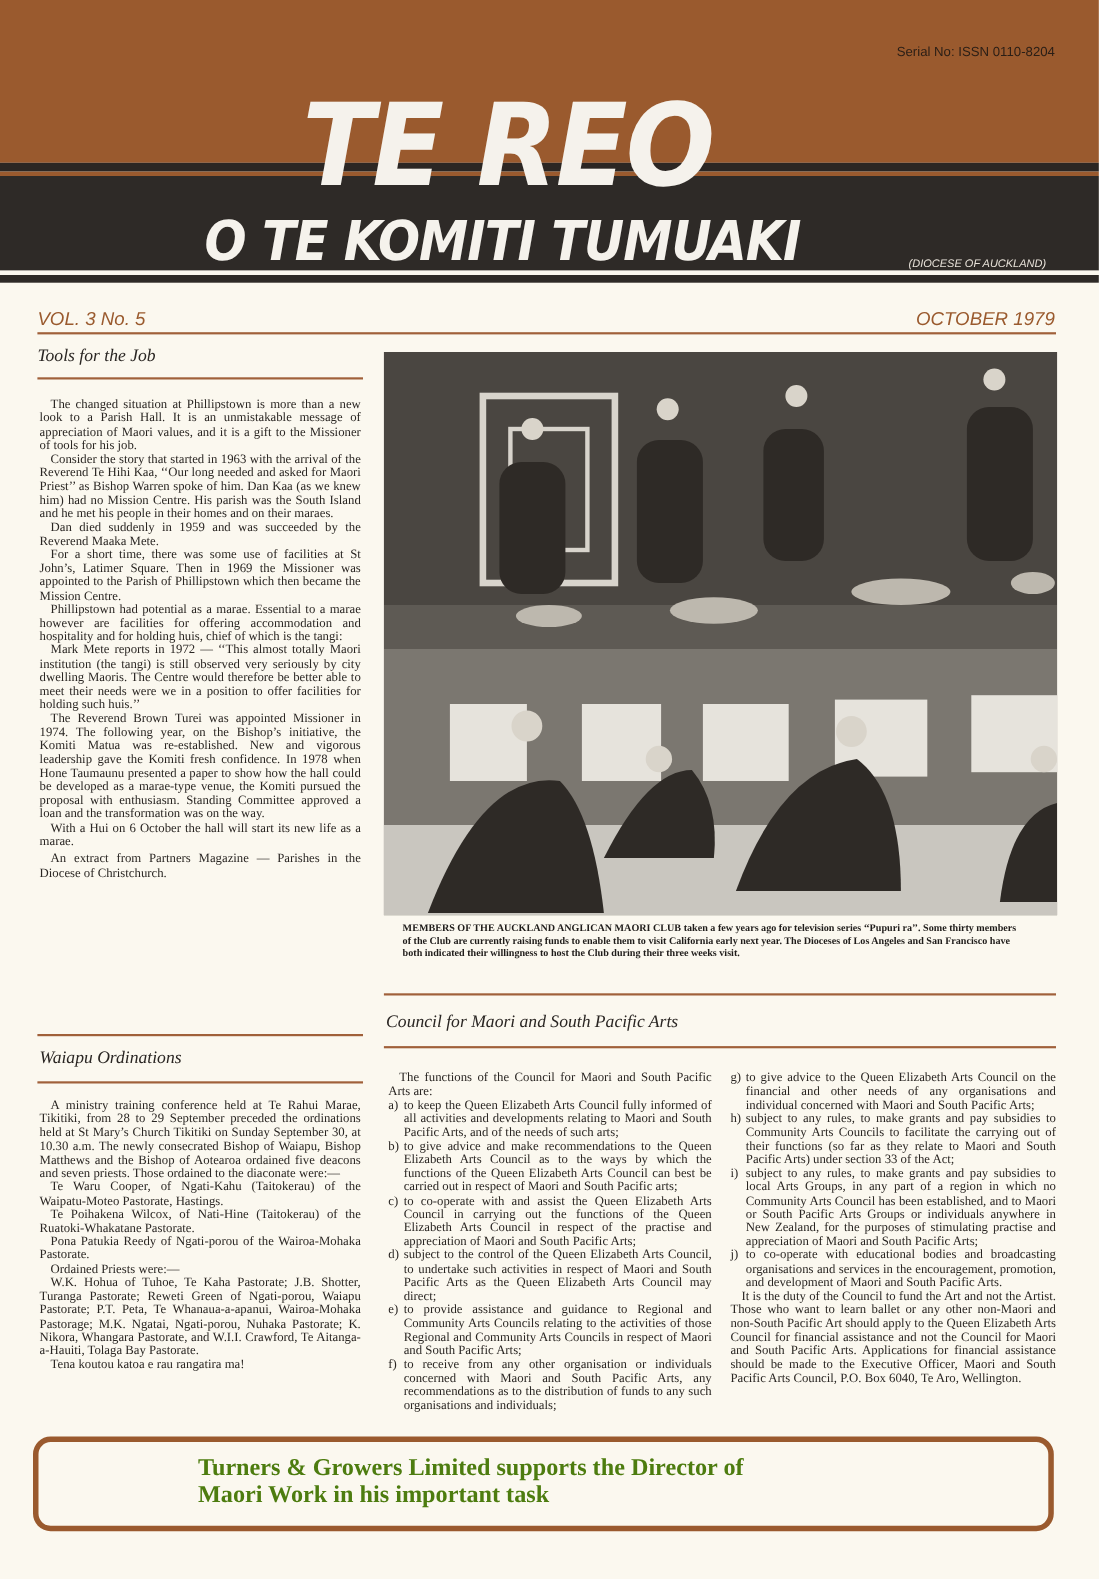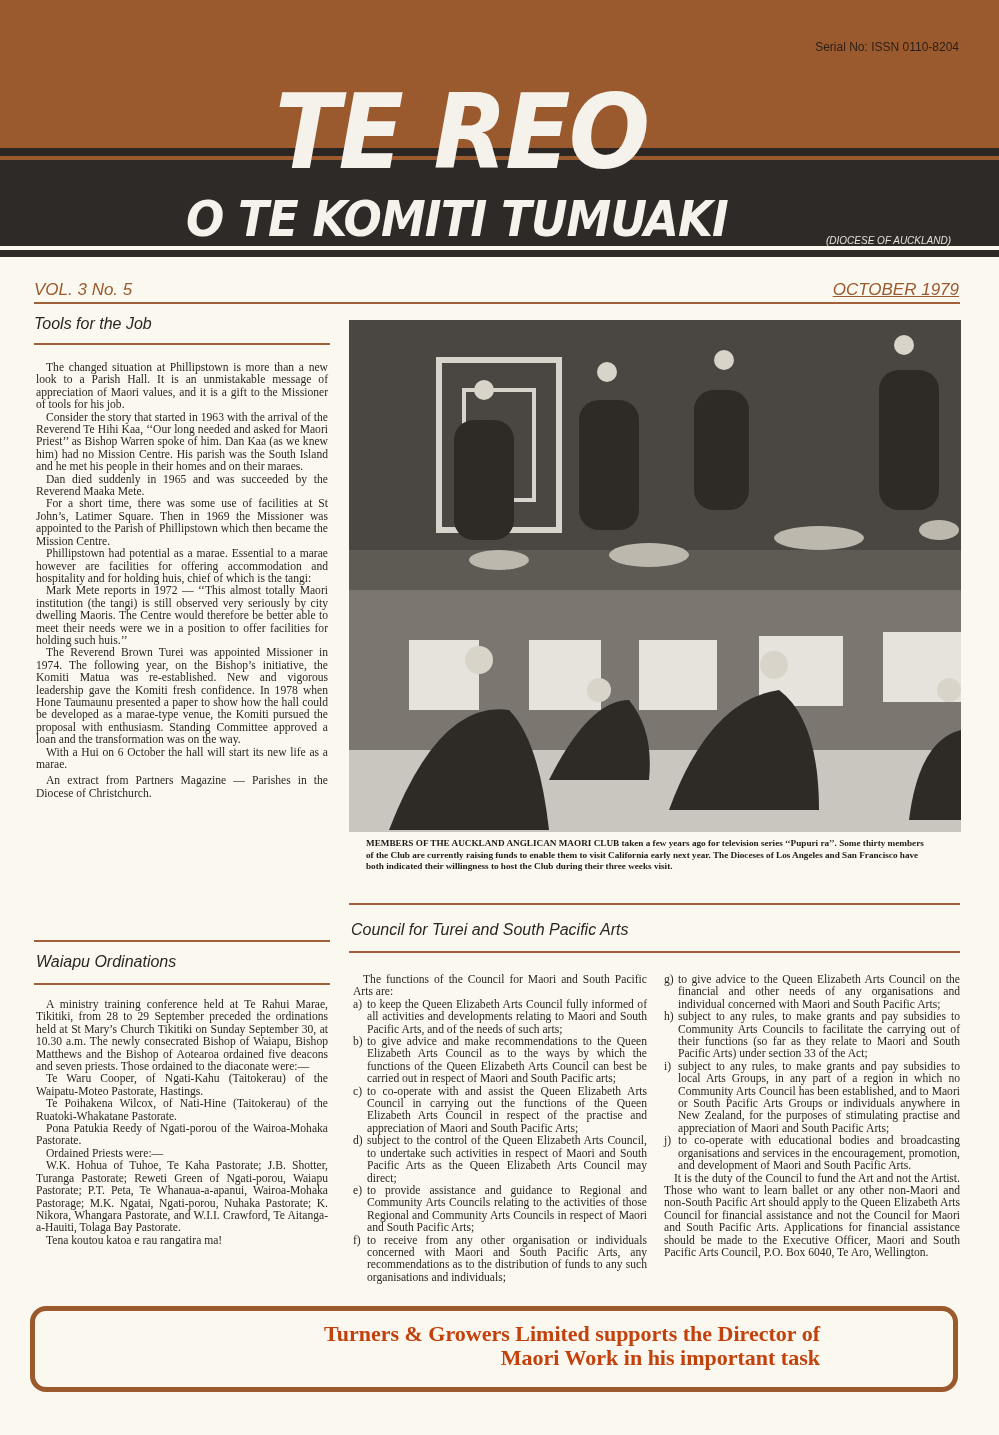--- a/index.html
+++ b/index.html
@@ -12,42 +12,42 @@
   .mast-thin { position: absolute; left: 0; top: 156px; width: 999px; height: 4px; background: #9a5a2e; }
   .mast-bottom { position: absolute; left: 0; top: 160px; width: 999px; height: 86px; background: #2e2a27; }
   .mast-white { position: absolute; left: 0; top: 246px; width: 999px; height: 4px; background: #fbf8ef; }
   .mast-band2 { position: absolute; left: 0; top: 250px; width: 999px; height: 7px; background: #2e2a27; }
   .serial { position: absolute; right: 40px; top: 40px; font-family: "Liberation Sans", sans-serif; font-size: 12px; color: #2a1e16; }
   .title-main { position: absolute; left: 275px; top: 80px; font-family: "DejaVu Sans", sans-serif; font-weight: bold; font-style: italic; font-size: 104px; color: #f5f2ec; letter-spacing: -2px; line-height: 1; transform: scaleX(0.92); transform-origin: left top; }
   .title-sub { position: absolute; left: 186px; top: 194px; font-family: "DejaVu Sans", sans-serif; font-weight: bold; font-style: italic; font-size: 50px; color: #f5f2ec; line-height: 1; letter-spacing: -1px; transform: scaleX(0.9); transform-origin: left top; }
   .diocese { position: absolute; left: 826px; top: 235px; font-family: "Liberation Sans", sans-serif; font-style: italic; font-size: 10px; color: #e7e1d8; }
 
   .vol { position: absolute; left: 34px; top: 280px; font-family: "Liberation Sans", sans-serif; font-style: italic; font-size: 17px; color: #9a5a2e; }
-  .date { position: absolute; right: 40px; top: 280px; font-family: "Liberation Sans", sans-serif; font-style: italic; font-size: 17px; color: #9a5a2e; text-decoration: underline; }
+  .date { position: absolute; right: 40px; top: 280px; font-family: "Liberation Sans", sans-serif; font-style: italic; font-size: 17px; color: #9a5a2e; }
   .rule-top { position: absolute; left: 34px; top: 302px; width: 926px; height: 2px; background: #a0603a; }
 
   .rule { position: absolute; height: 2px; background: #a0603a; }
 
-  .section-title { position: absolute; font-family: Liberation Sans, sans-serif; font-style: italic; font-size: 16px; color: #2a2623; }
+  .section-title { position: absolute; font-family: Liberation Serif, serif; font-style: italic; font-size: 16px; color: #2a2623; }
 
   .col-text { position: absolute; font-size: 11.6px; line-height: 12.4px; text-align: justify; }
   .col-text p { text-indent: 10px; }
   .col-text p.gap { margin-top: 4px; }
 
   .photo { position: absolute; left: 349px; top: 320px; width: 612px; height: 512px; background: #6c6862; overflow: hidden; }
   .photo svg { width: 100%; height: 100%; display: block; }
 
   .caption { position: absolute; left: 366px; top: 838px; width: 560px; font-size: 9.2px; line-height: 11.6px; font-weight: bold; color: #1f1c1a; }
 
   .list-item { display: flex; }
   .list-item .lbl { width: 14px; flex: none; }
   .list-item .txt { flex: 1; text-align: justify; }
 
   .ad-box { position: absolute; left: 30px; top: 1306px; width: 928px; height: 86px; border: 5px solid #9a5a2e; border-radius: 16px; }
-  .ad-text { position: absolute; left: 180px; top: 1322px; width: 640px; text-align: right; font-size: 22px; line-height: 24px; font-weight: bold; color: #c2410c; }
+  .ad-text { position: absolute; left: 180px; top: 1322px; width: 640px; text-align: left; font-size: 22px; line-height: 24px; font-weight: bold; color: #4d7c0f; }
 </style>
 </head>
 <body>
 
 <div class="mast-top"></div>
 <div class="mast-band1"></div>
 <div class="mast-thin"></div>
 <div class="mast-bottom"></div>
 <div class="mast-white"></div>
 <div class="mast-band2"></div>
@@ -58,21 +58,21 @@
 
 <div class="vol">VOL. 3 No. 5</div>
 <div class="date">OCTOBER 1979</div>
 <div class="rule-top"></div>
 
 <div class="section-title" style="left:34px; top:315px;">Tools for the Job</div>
 <div class="rule" style="left:34px; top:343px; width:296px;"></div>
 <div class="col-text" style="left:36px; top:362px; width:292px;">
   <p>The changed situation at Phillipstown is more than a new look to a Parish Hall. It is an unmistakable message of appreciation of Maori values, and it is a gift to the Missioner of tools for his job.</p>
   <p>Consider the story that started in 1963 with the arrival of the Reverend Te Hihi Kaa, ‘‘Our long needed and asked for Maori Priest’’ as Bishop Warren spoke of him. Dan Kaa (as we knew him) had no Mission Centre. His parish was the South Island and he met his people in their homes and on their maraes.</p>
-  <p>Dan died suddenly in 1965 and was succeeded by the Reverend Maaka Mete.</p>
+  <p>Dan died suddenly in 1959 and was succeeded by the Reverend Maaka Mete.</p>
   <p>For a short time, there was some use of facilities at St John’s, Latimer Square. Then in 1969 the Missioner was appointed to the Parish of Phillipstown which then became the Mission Centre.</p>
   <p>Phillipstown had potential as a marae. Essential to a marae however are facilities for offering accommodation and hospitality and for holding huis, chief of which is the tangi:</p>
   <p>Mark Mete reports in 1972 — ‘‘This almost totally Maori institution (the tangi) is still observed very seriously by city dwelling Maoris. The Centre would therefore be better able to meet their needs were we in a position to offer facilities for holding such huis.’’</p>
   <p>The Reverend Brown Turei was appointed Missioner in 1974. The following year, on the Bishop’s initiative, the Komiti Matua was re-established. New and vigorous leadership gave the Komiti fresh confidence. In 1978 when Hone Taumaunu presented a paper to show how the hall could be developed as a marae-type venue, the Komiti pursued the proposal with enthusiasm. Standing Committee approved a loan and the transformation was on the way.</p>
   <p>With a Hui on 6 October the hall will start its new life as a marae.</p>
   <p class="gap">An extract from Partners Magazine — Parishes in the Diocese of Christchurch.</p>
 </div>
 
 <div class="photo">
   <svg viewBox="0 0 612 512" preserveAspectRatio="none">
@@ -111,21 +111,21 @@
       <circle cx="130" cy="340" r="14"></circle>
         <circle cx="250" cy="370" r="12"></circle>
         <circle cx="425" cy="345" r="14"></circle>
         <circle cx="600" cy="370" r="12"></circle>
     </g>
   </svg>
 </div>
 <div class="caption">MEMBERS OF THE AUCKLAND ANGLICAN MAORI CLUB taken a few years ago for television series ‘‘Pupuri ra’’. Some thirty members of the Club are currently raising funds to enable them to visit California early next year. The Dioceses of Los Angeles and San Francisco have both indicated their willingness to host the Club during their three weeks visit.</div>
 
 <div class="rule" style="left:349px; top:903px; width:611px;"></div>
-<div class="section-title" style="left:351px; top:921px;">Council for Turei and South Pacific Arts</div>
+<div class="section-title" style="left:351px; top:921px;">Council for Maori and South Pacific Arts</div>
 <div class="rule" style="left:349px; top:951px; width:611px;"></div>
 
 <div class="rule" style="left:34px; top:940px; width:296px;"></div>
 <div class="section-title" style="left:36px; top:953px;">Waiapu Ordinations</div>
 <div class="rule" style="left:34px; top:983px; width:296px;"></div>
 <div class="col-text" style="left:36px; top:999px; width:292px;">
   <p>A ministry training conference held at Te Rahui Marae, Tikitiki, from 28 to 29 September preceded the ordinations held at St Mary’s Church Tikitiki on Sunday September 30, at 10.30 a.m. The newly consecrated Bishop of Waiapu, Bishop Matthews and the Bishop of Aotearoa ordained five deacons and seven priests. Those ordained to the diaconate were:—</p>
   <p>Te Waru Cooper, of Ngati-Kahu (Taitokerau) of the Waipatu-Moteo Pastorate, Hastings.</p>
   <p>Te Poihakena Wilcox, of Nati-Hine (Taitokerau) of the Ruatoki-Whakatane Pastorate.</p>
   <p>Pona Patukia Reedy of Ngati-porou of the Wairoa-Mohaka Pastorate.</p>

